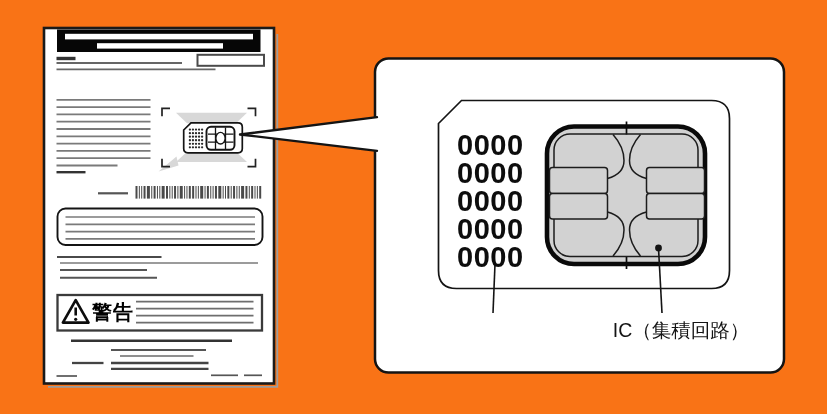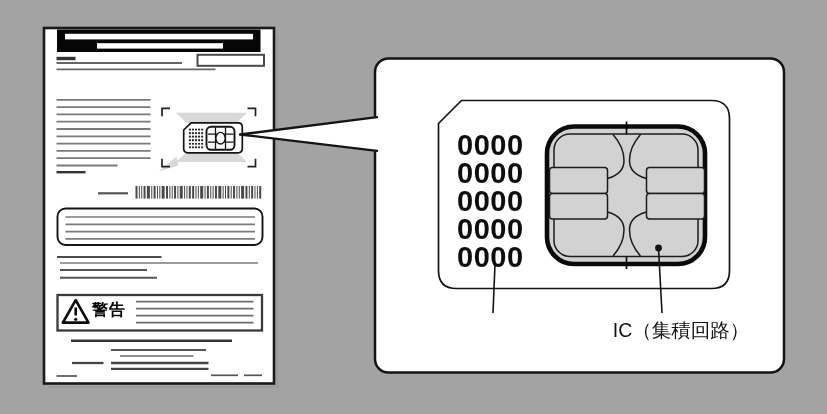--- a/index.html
+++ b/index.html
@@ -1,33 +1,33 @@
 <!DOCTYPE html>
 <html><head>
 <meta charset="utf-8">
 <style>
   html,body{margin:0;padding:0;background:#ffffff;}
   .stage{
-    position:relative;width:827px;height:414px;background:#a3a3a3;overflow:hidden;
+    position:relative;width:827px;height:414px;background:#f97316;overflow:hidden;
     font-family:"Liberation Sans","DejaVu Sans",sans-serif;
   }
   .stage svg{position:absolute;left:0;top:0;display:block;}
   .digits{
     position:absolute;left:457px;top:131px;width:80px;
     font-size:29px;line-height:28px;font-weight:700;color:#0d0d0d;
     letter-spacing:0.5px;text-align:left;white-space:nowrap;
   }
   .caption{
     position:absolute;top:319px;font-size:19.5px;color:#141414;
     white-space:nowrap;line-height:1.15;
   }
   .caption.bcas{left:413px;width:186px;text-align:center;}
   .caption.ic{left:601px;width:160px;text-align:center;}
   .warn-label{
-    position:absolute;left:92px;top:301px;font-size:16px;font-weight:bold;
+    position:absolute;left:92px;top:301px;font-size:20px;font-weight:bold;
     color:#000;letter-spacing:1px;line-height:1.1;
   }
 </style>
 </head>
 <body>
 
 <div class="stage">
 
   <svg width="827" height="414" viewBox="0 0 827 414">
 

